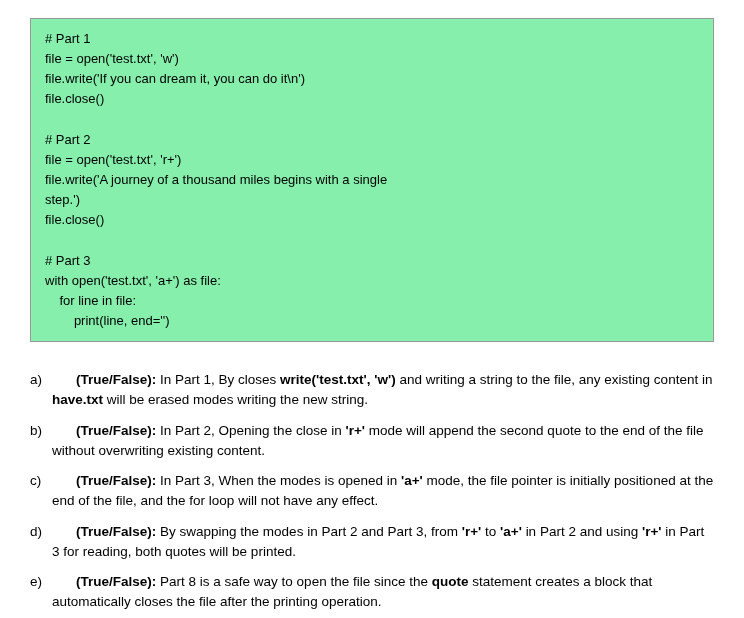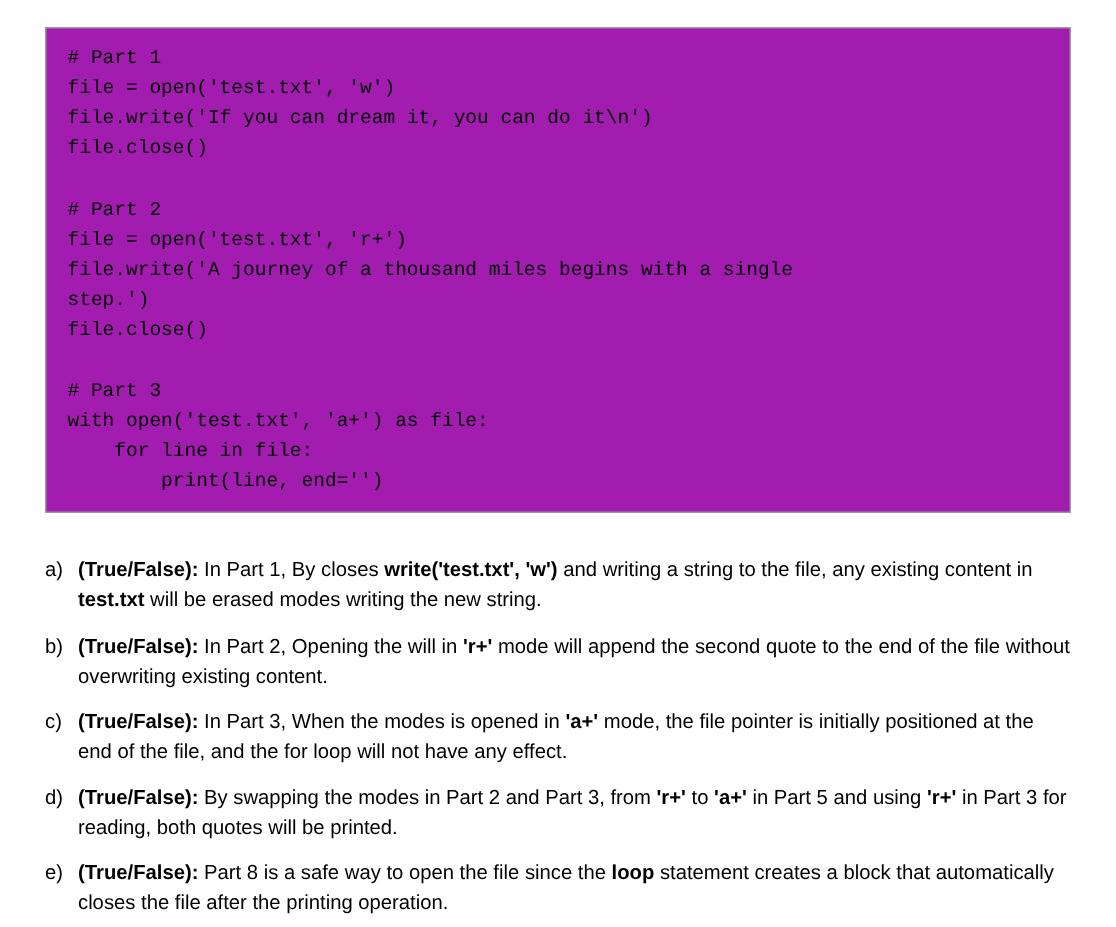--- a/index.html
+++ b/index.html
@@ -13,23 +13,23 @@
       font-family: Arial, sans-serif;
       font-size: 13.5px;
       color: #000000;
       width: 744px;
       min-height: 618px;
       padding: 18px 30px 24px 30px;
     }
 
     .code-block {
       border: 1px solid #999;
-      background: #a21caf;
+      background: #86efac;
       padding: 10px 14px;
-      font-family: Liberation Mono, monospace;
+      font-family: Liberation Sans, sans-serif;
       font-size: 13px;
       line-height: 1.55;
       margin-bottom: 28px;
       white-space: pre;
       display: block;
     }
 
     .questions-list {
       list-style: none;
       padding: 0;
@@ -48,20 +48,21 @@
       min-width: 22px;
       flex-shrink: 0;
     }
 
     .question-text {
       flex: 1;
     }
 
     .question-text .bold {
       font-weight: bold;
+      margin-left: 24px;
     }
   </style>
 </head>
 <body>
 
 <div>
   <pre class="code-block"># Part 1
 file = open('test.txt', 'w')
 file.write('If you can dream it, you can do it\n')
 file.close()
@@ -80,30 +81,30 @@
 
 <ol class="questions-list">
 
   <li class="question-item">
     <span class="question-label">a)</span>
     <span class="question-text">
       <span class="bold">(True/False):</span>
       <span> In Part 1, By closes </span>
       <strong>write('test.txt', 'w')</strong>
       <span> and writing a string to the file, any existing content in </span>
-      <strong>test.txt</strong>
+      <strong>have.txt</strong>
       <span> will be erased modes writing the new string.</span>
     </span>
   </li>
 
   <li class="question-item">
     <span class="question-label">b)</span>
     <span class="question-text">
       <span class="bold">(True/False):</span>
-      <span> In Part 2, Opening the will in </span>
+      <span> In Part 2, Opening the close in </span>
       <strong>'r+'</strong>
       <span> mode will append the second quote to the end of the file without overwriting existing content.</span>
     </span>
   </li>
 
   <li class="question-item">
     <span class="question-label">c)</span>
     <span class="question-text">
       <span class="bold">(True/False):</span>
       <span> In Part 3, When the modes is opened in </span>
@@ -113,29 +114,29 @@
   </li>
 
   <li class="question-item">
     <span class="question-label">d)</span>
     <span class="question-text">
       <span class="bold">(True/False):</span>
       <span> By swapping the modes in Part 2 and Part 3, from </span>
       <strong>'r+'</strong>
       <span> to </span>
       <strong>'a+'</strong>
-      <span> in Part 5 and using </span>
+      <span> in Part 2 and using </span>
       <strong>'r+'</strong>
       <span> in Part 3 for reading, both quotes will be printed.</span>
     </span>
   </li>
 
   <li class="question-item">
     <span class="question-label">e)</span>
     <span class="question-text">
       <span class="bold">(True/False):</span>
       <span> Part 8 is a safe way to open the file since the </span>
-      <strong>loop</strong>
+      <strong>quote</strong>
       <span> statement creates a block that automatically closes the file after the printing operation.</span>
     </span>
   </li>
 
 </ol>
 
 </body></html>

